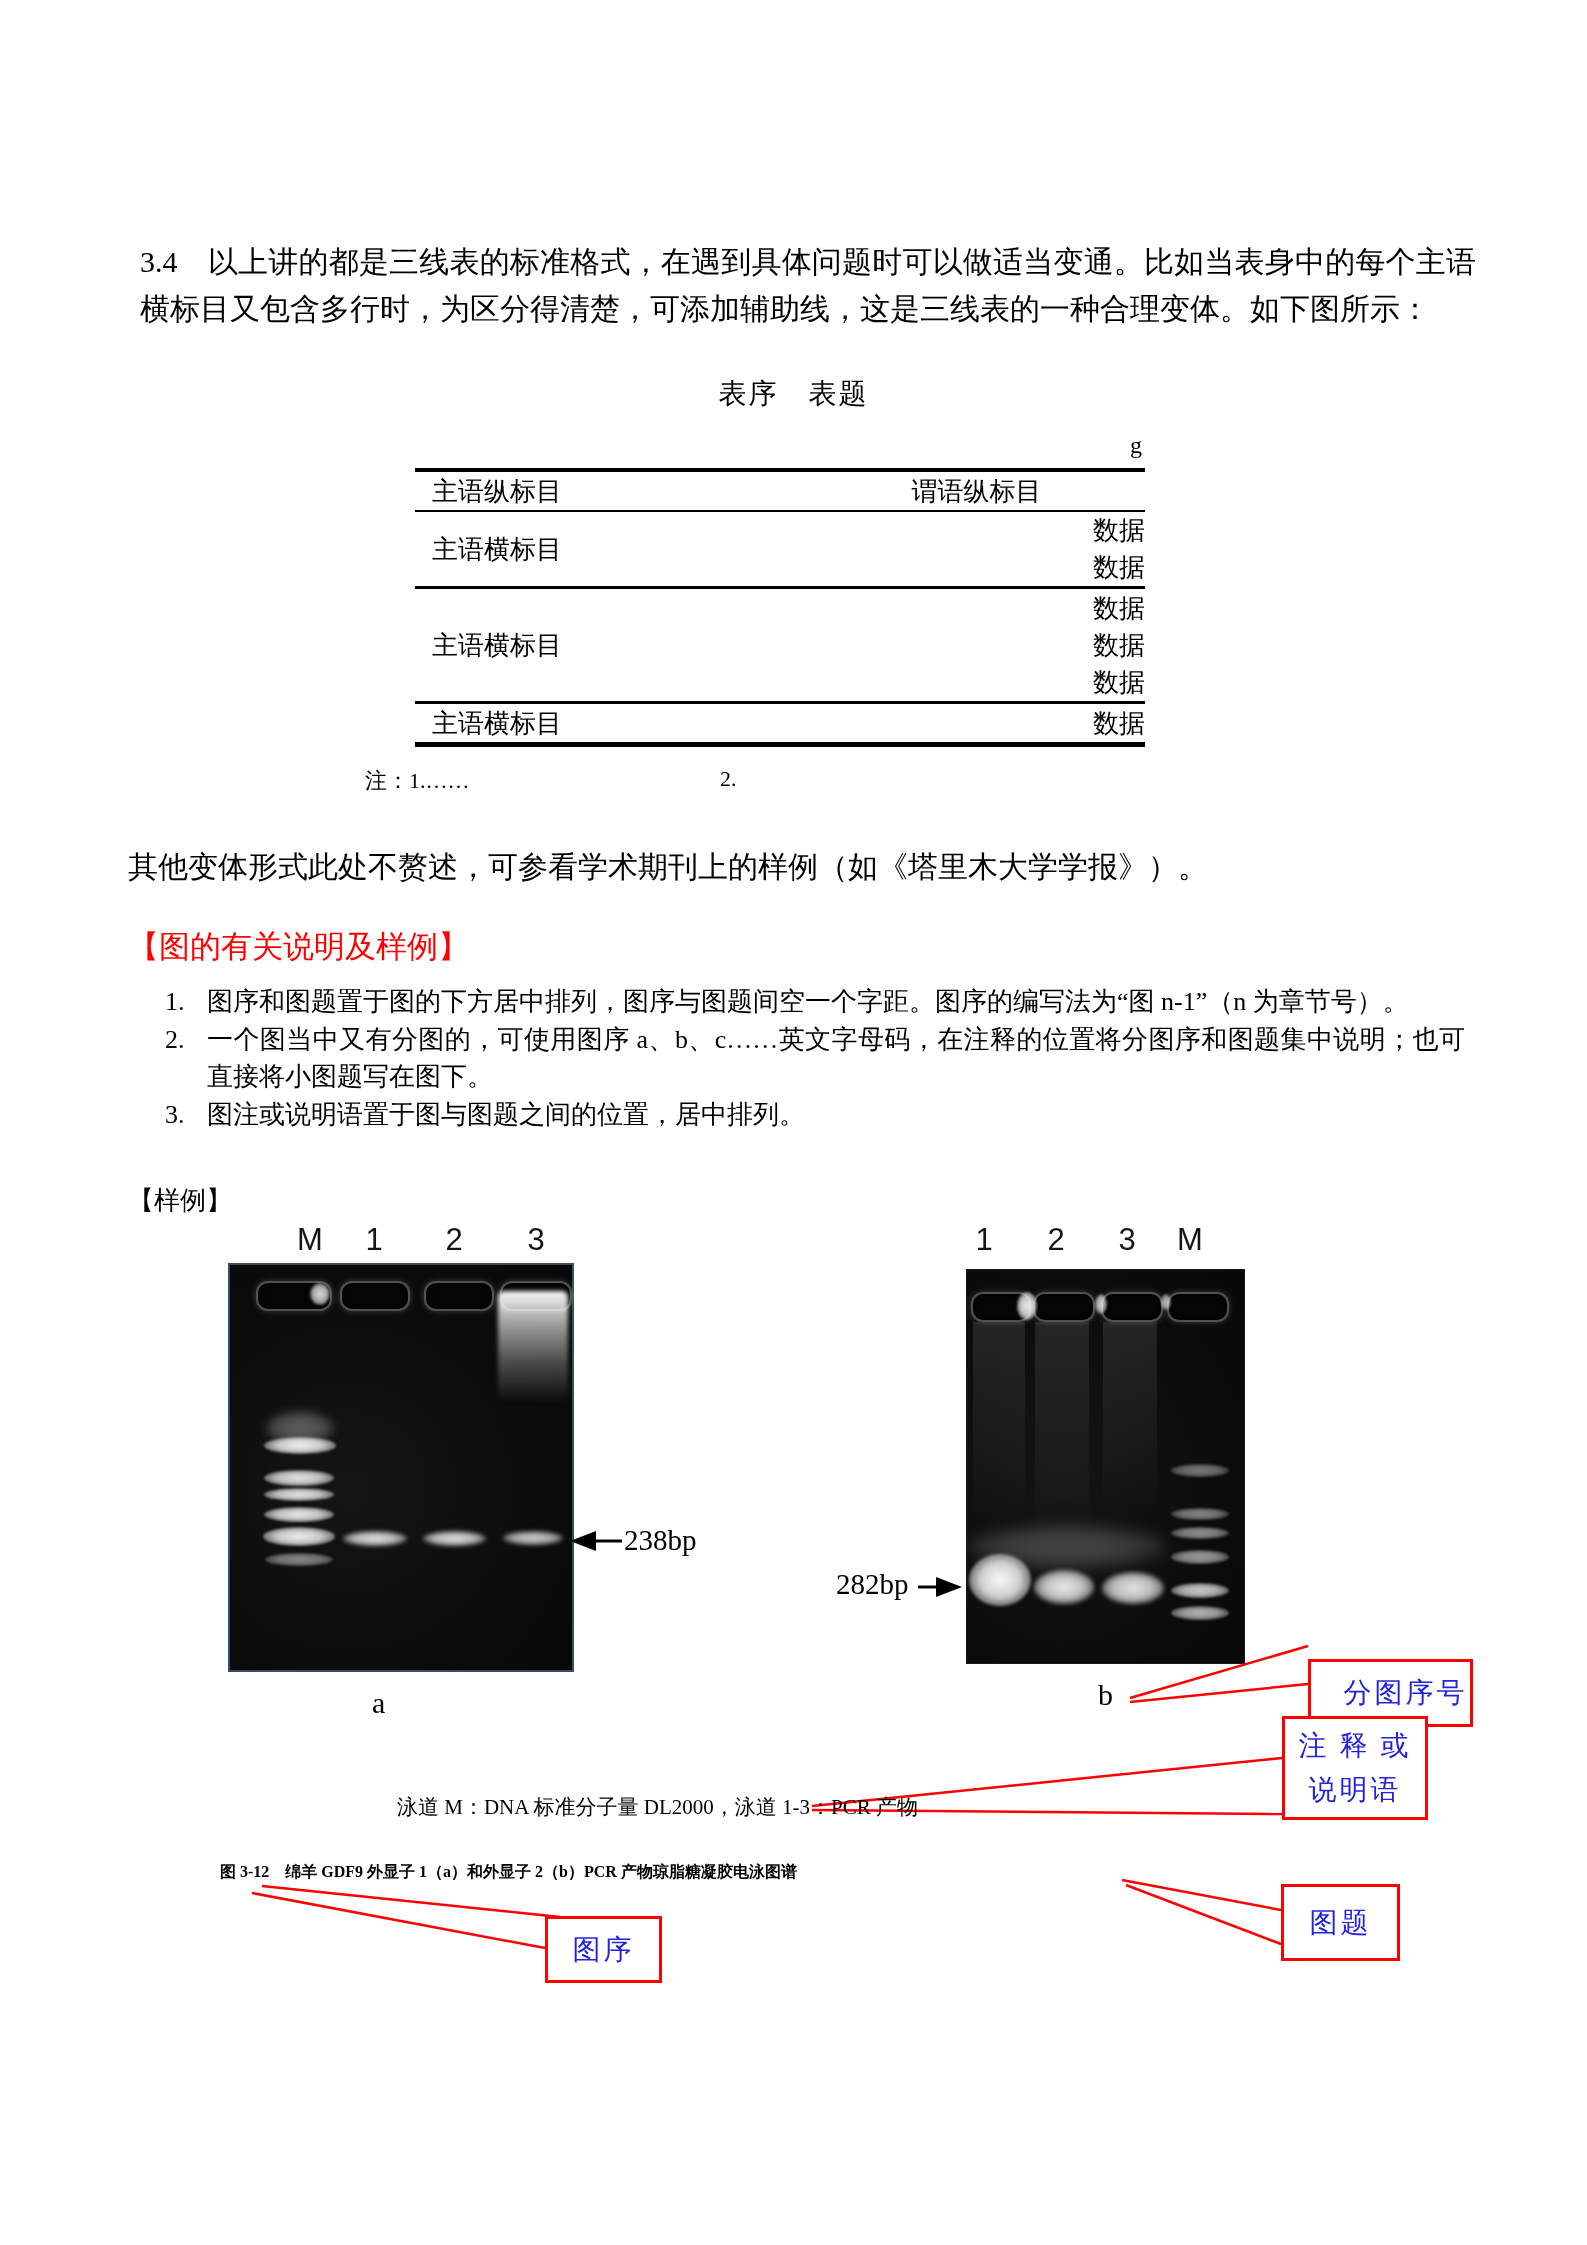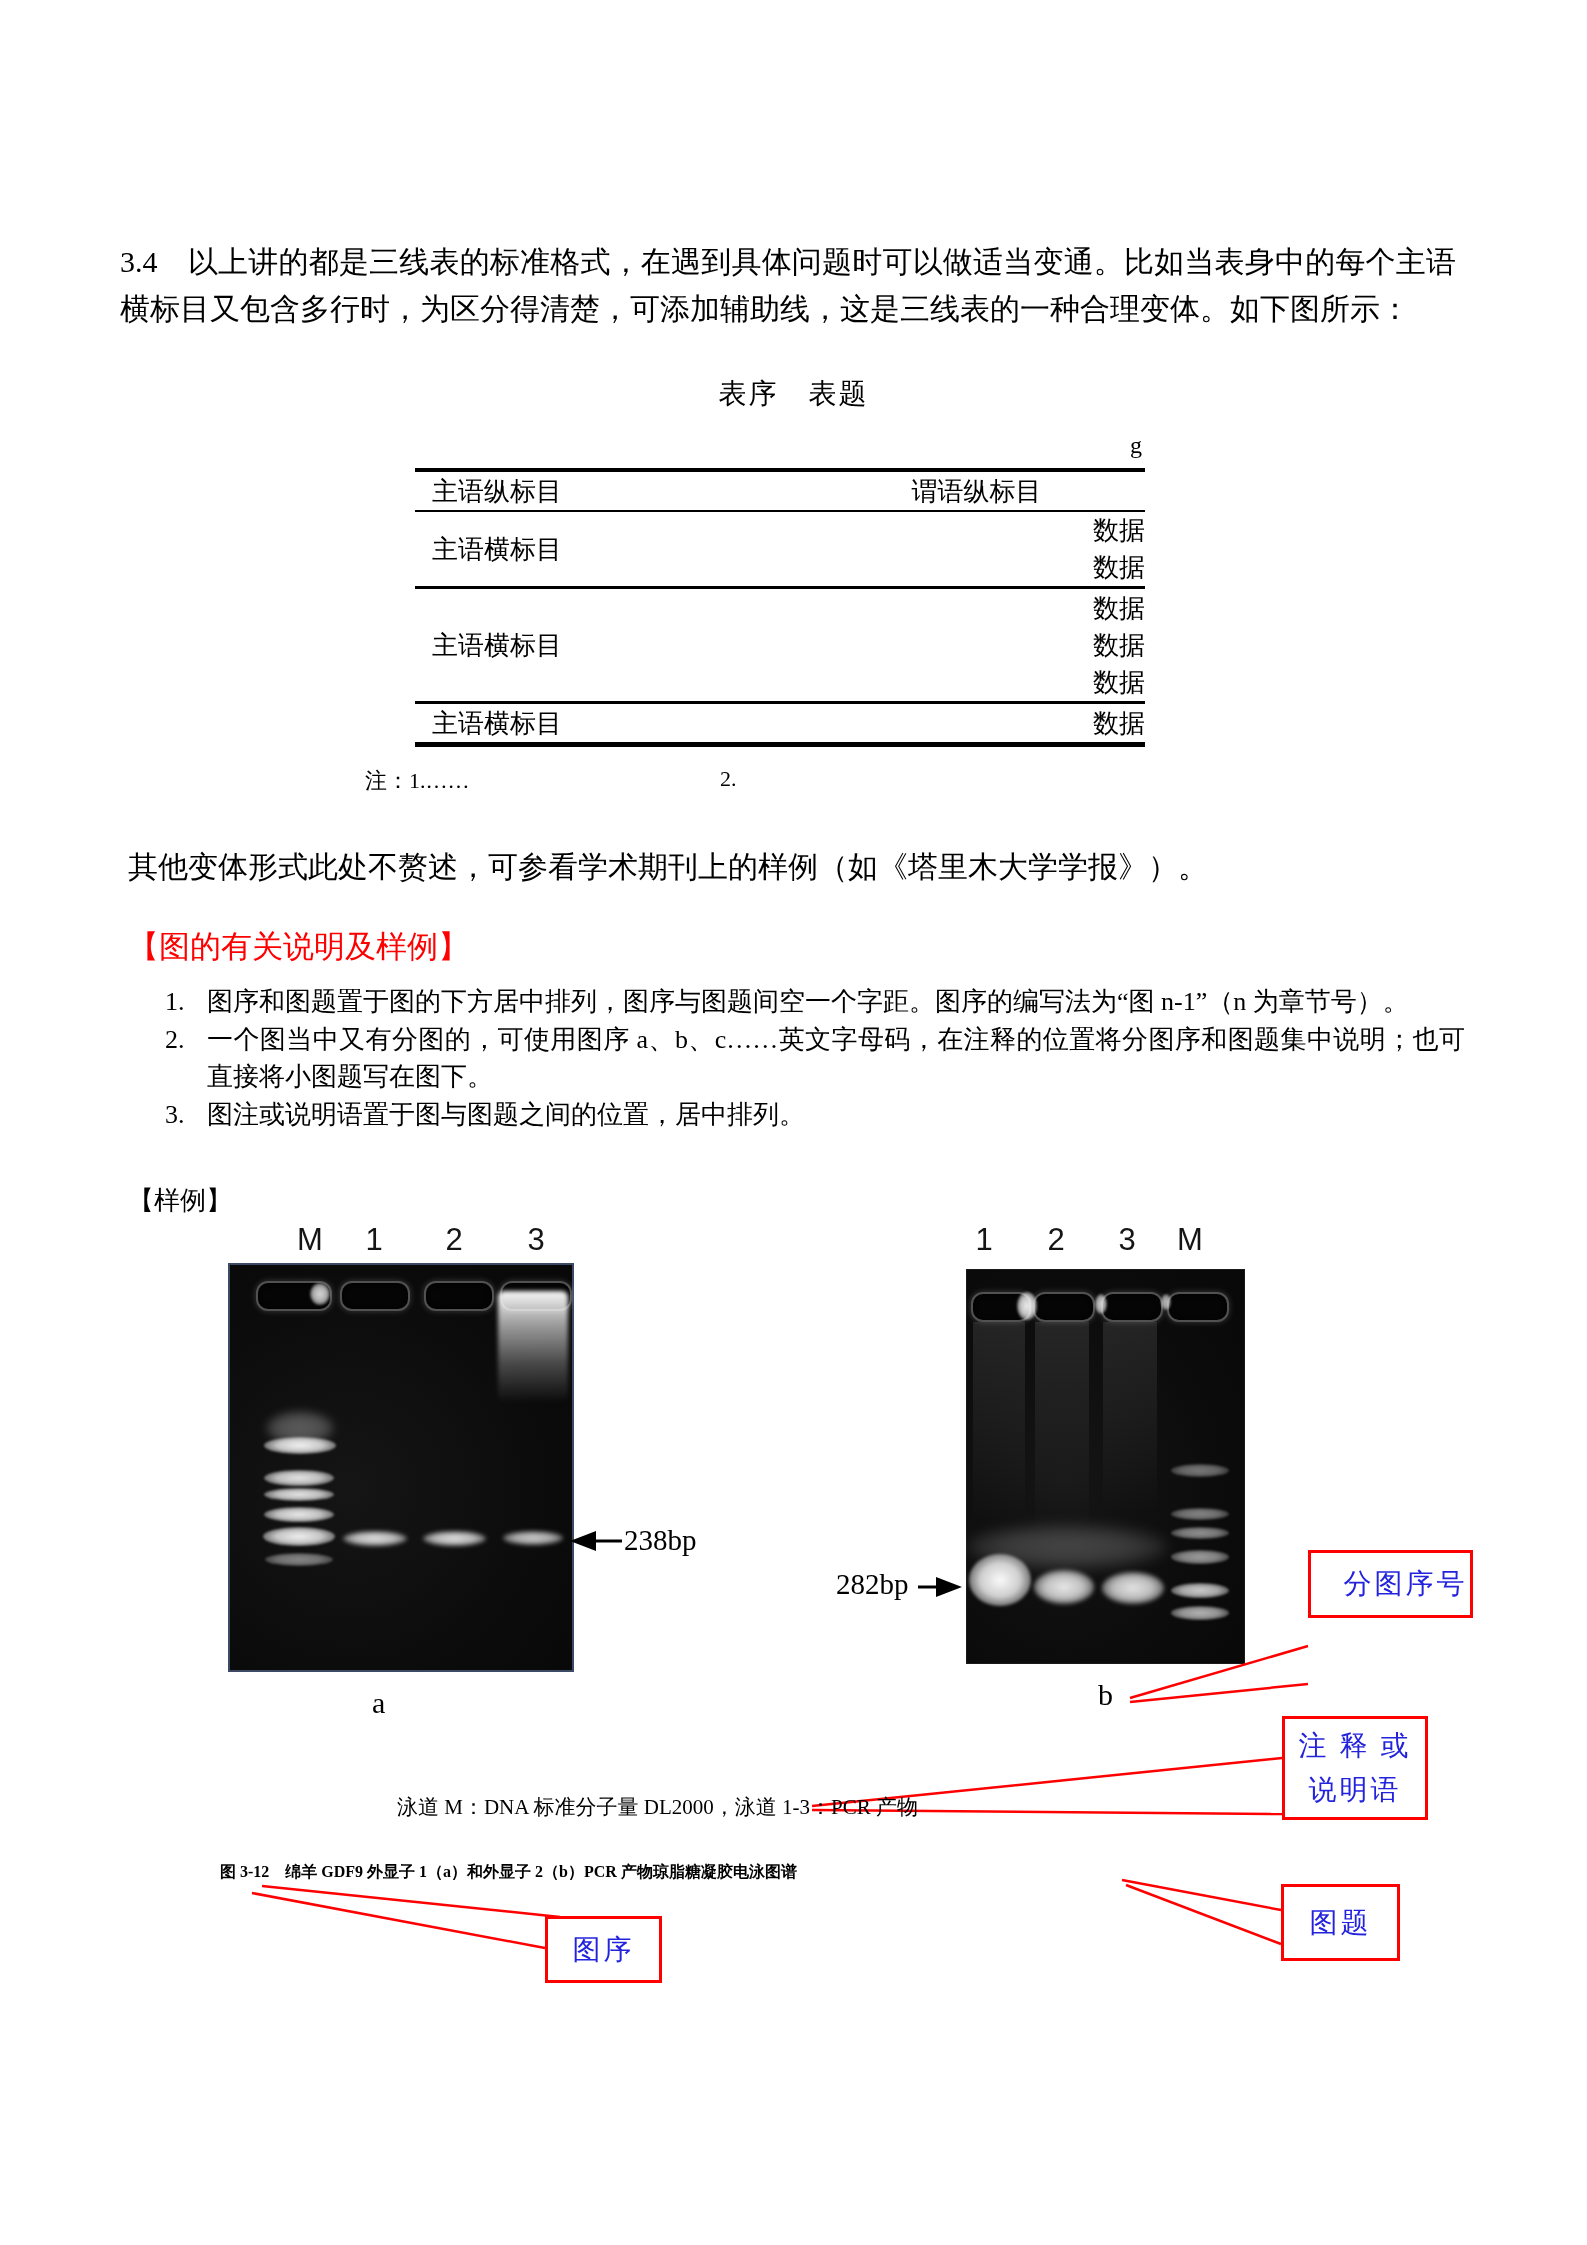--- a/index.html
+++ b/index.html
@@ -55,21 +55,21 @@
            font-size:28px;box-sizing:border-box;}
   .callout div{line-height:44px;letter-spacing:3px;white-space:nowrap;}
   
   .overlay{position:absolute;left:0;top:0;pointer-events:none;}
   .callout-line{stroke:#ff0000;stroke-width:2.5;}
   .black-arrow{stroke:#000;stroke-width:3;}
 </style>
 </head>
 <body>
 
-<div class="abs para" style="left:120px;top:238px;width:1336px;">3.4　以上讲的都是三线表的标准格式，在遇到具体问题时可以做适当变通。比如当表身中的每个主语横标目又包含多行时，为区分得清楚，可添加辅助线，这是三线表的一种合理变体。如下图所示：</div>
+<div class="abs para" style="left:140px;top:238px;width:1336px;">3.4　以上讲的都是三线表的标准格式，在遇到具体问题时可以做适当变通。比如当表身中的每个主语横标目又包含多行时，为区分得清楚，可添加辅助线，这是三线表的一种合理变体。如下图所示：</div>
 
 <div class="abs tbl-caption" style="left:0;top:375px;width:1587px;text-align:center;">表序　表题</div>
 
 <div class="abs stray-g" style="left:1130px;top:432px;">g</div>
 
 <div class="abs sample-table" style="left:415px;top:468px;width:730px;">
   <div class="t-row t-head">
     <div class="t-col1">主语纵标目</div>
     <div class="t-col2">
         <div>谓语纵标目</div>
@@ -219,21 +219,21 @@
   <g>
     <line class="callout-line" x1="262" y1="1886" x2="560" y2="1917"></line>
     <line class="callout-line" x1="252" y1="1893" x2="545" y2="1948"></line>
   </g>
 </svg>
 
 <div class="abs fig-note" style="left:397px;top:1793px;">泳道 M：DNA 标准分子量 DL2000，泳道 1-3：PCR 产物</div>
 
 <div class="abs fig-title" style="left:220px;top:1862px;">图 3-12　绵羊 GDF9 外显子 1（a）和外显子 2（b）PCR 产物琼脂糖凝胶电泳图谱</div>
 
-<div class="abs callout" style="left:1308px;top:1550px;width:165px;height:68px;padding-left:30px;">
+<div class="abs callout" style="left:1308px;top:1659px;width:165px;height:68px;padding-left:30px;">
   <div>分图序号</div>
 </div>
 
 <div class="abs callout" style="left:1282px;top:1716px;width:146px;height:104px;">
   <div>注 释 或</div>
   <div>说明语</div>
 </div>
 
 <div class="abs callout" style="left:1281px;top:1884px;width:119px;height:77px;">
   <div>图题</div>

